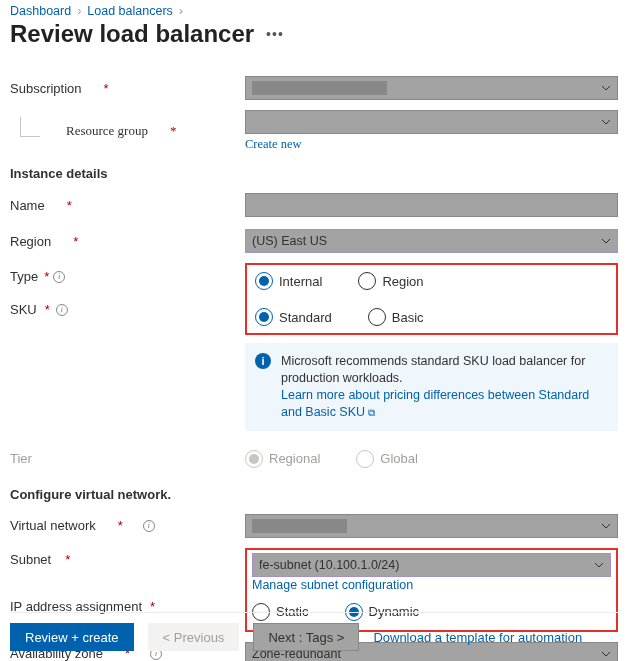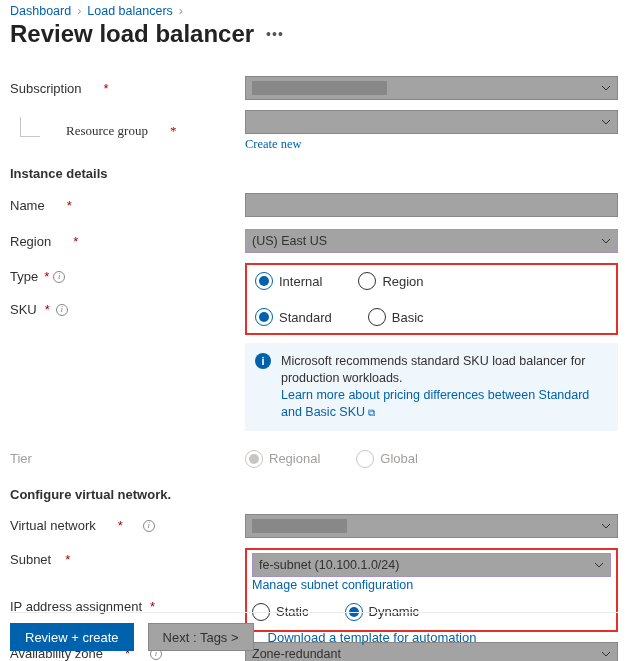--- a/index.html
+++ b/index.html
@@ -394,15 +394,16 @@
           <svg viewBox="0 0 10 10">
             <path d="M1 3 L5 7 L9 3" fill="none" stroke="#323130" stroke-width="1"></path>
           </svg>
         </span>
     </div>
   </div>
 </div>
 
 <div class="footer">
   <button class="btn primary">Review + create</button>
+  <button class="btn ghost">&lt; Previous</button>
   <button class="btn outline">Next : Tags &gt;</button>
   <a href="#">Download a template for automation</a>
 </div>
 
 </body></html>

